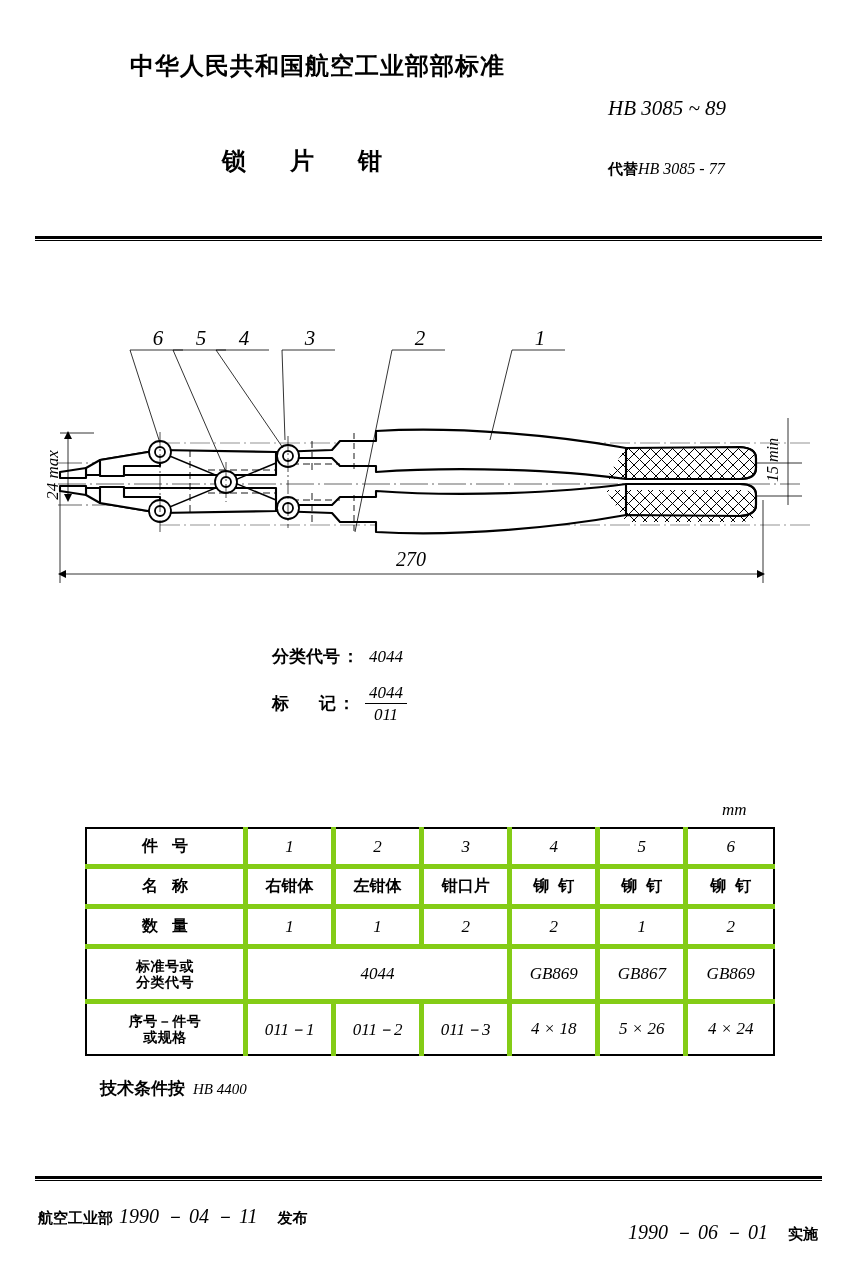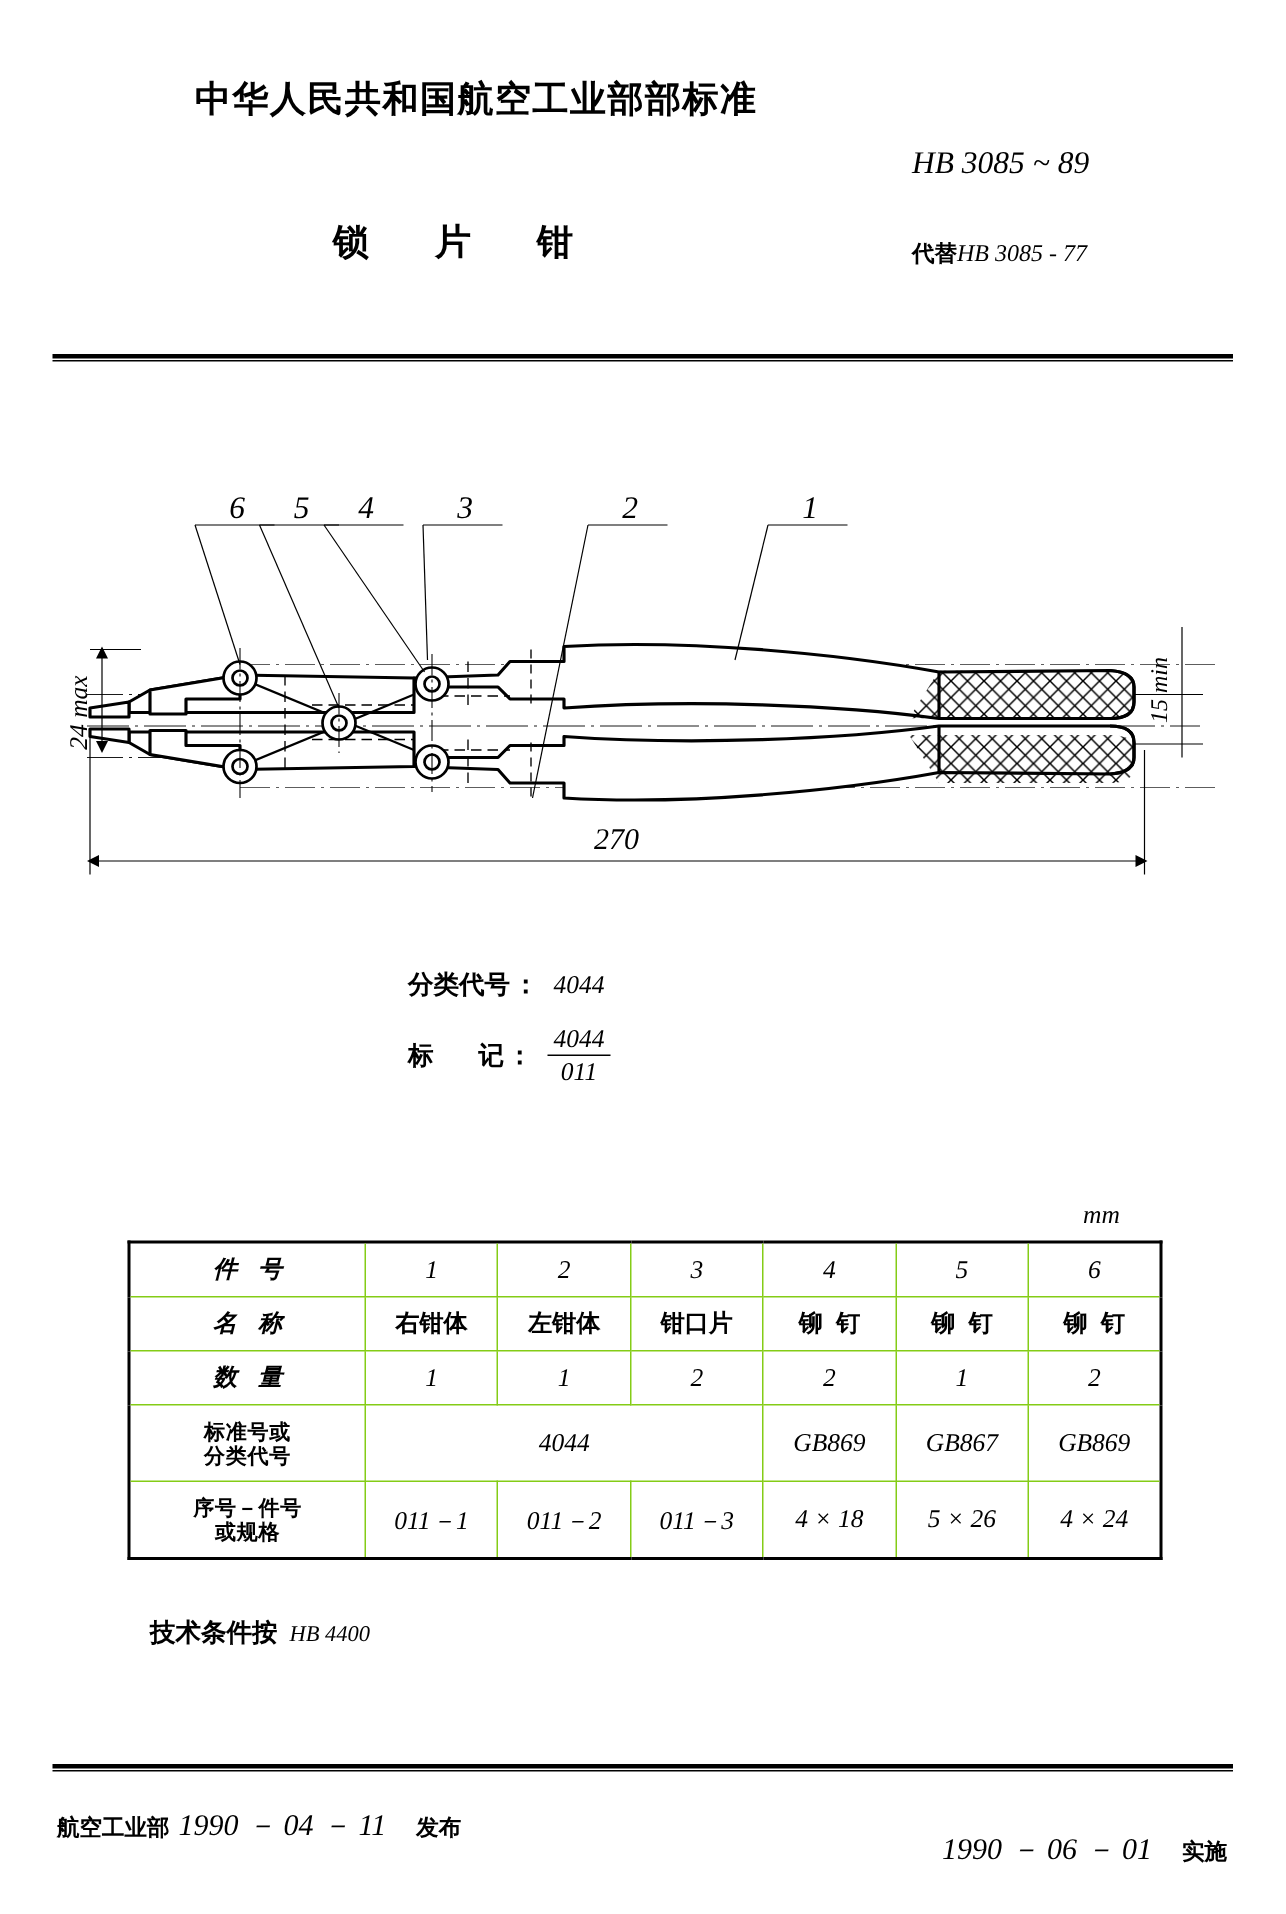--- a/index.html
+++ b/index.html
@@ -139,38 +139,37 @@
   }
   table.parts {
     position: absolute;
     left: 85px;
     top: 827px;
     width: 690px;
     border-collapse: collapse;
     table-layout: fixed;
   }
   table.parts td {
-    border: 1px solid #84cc16;
+    border: 5px solid #84cc16;
     text-align: center;
     vertical-align: middle;
     font-size: 16px;
     font-weight: bold;
     height: 33px;
     padding: 1px 2px;
   }
   table.parts td.rowhead {
     width: 152px;
     font-size: 16px;
     font-weight: bold;
   }
   table.parts td.rowhead .spread {
     display: inline-block;
     letter-spacing: 14px;
     text-indent: 14px;
-    font-style: italic;
   }
   table.parts td.rowhead.two {
     line-height: 1.15;
     font-size: 14px;
     letter-spacing: 0.5px;
     height: 48px;
   }
   table.parts td.num {
     font-family: "Liberation Serif", serif;
     font-style: italic;

